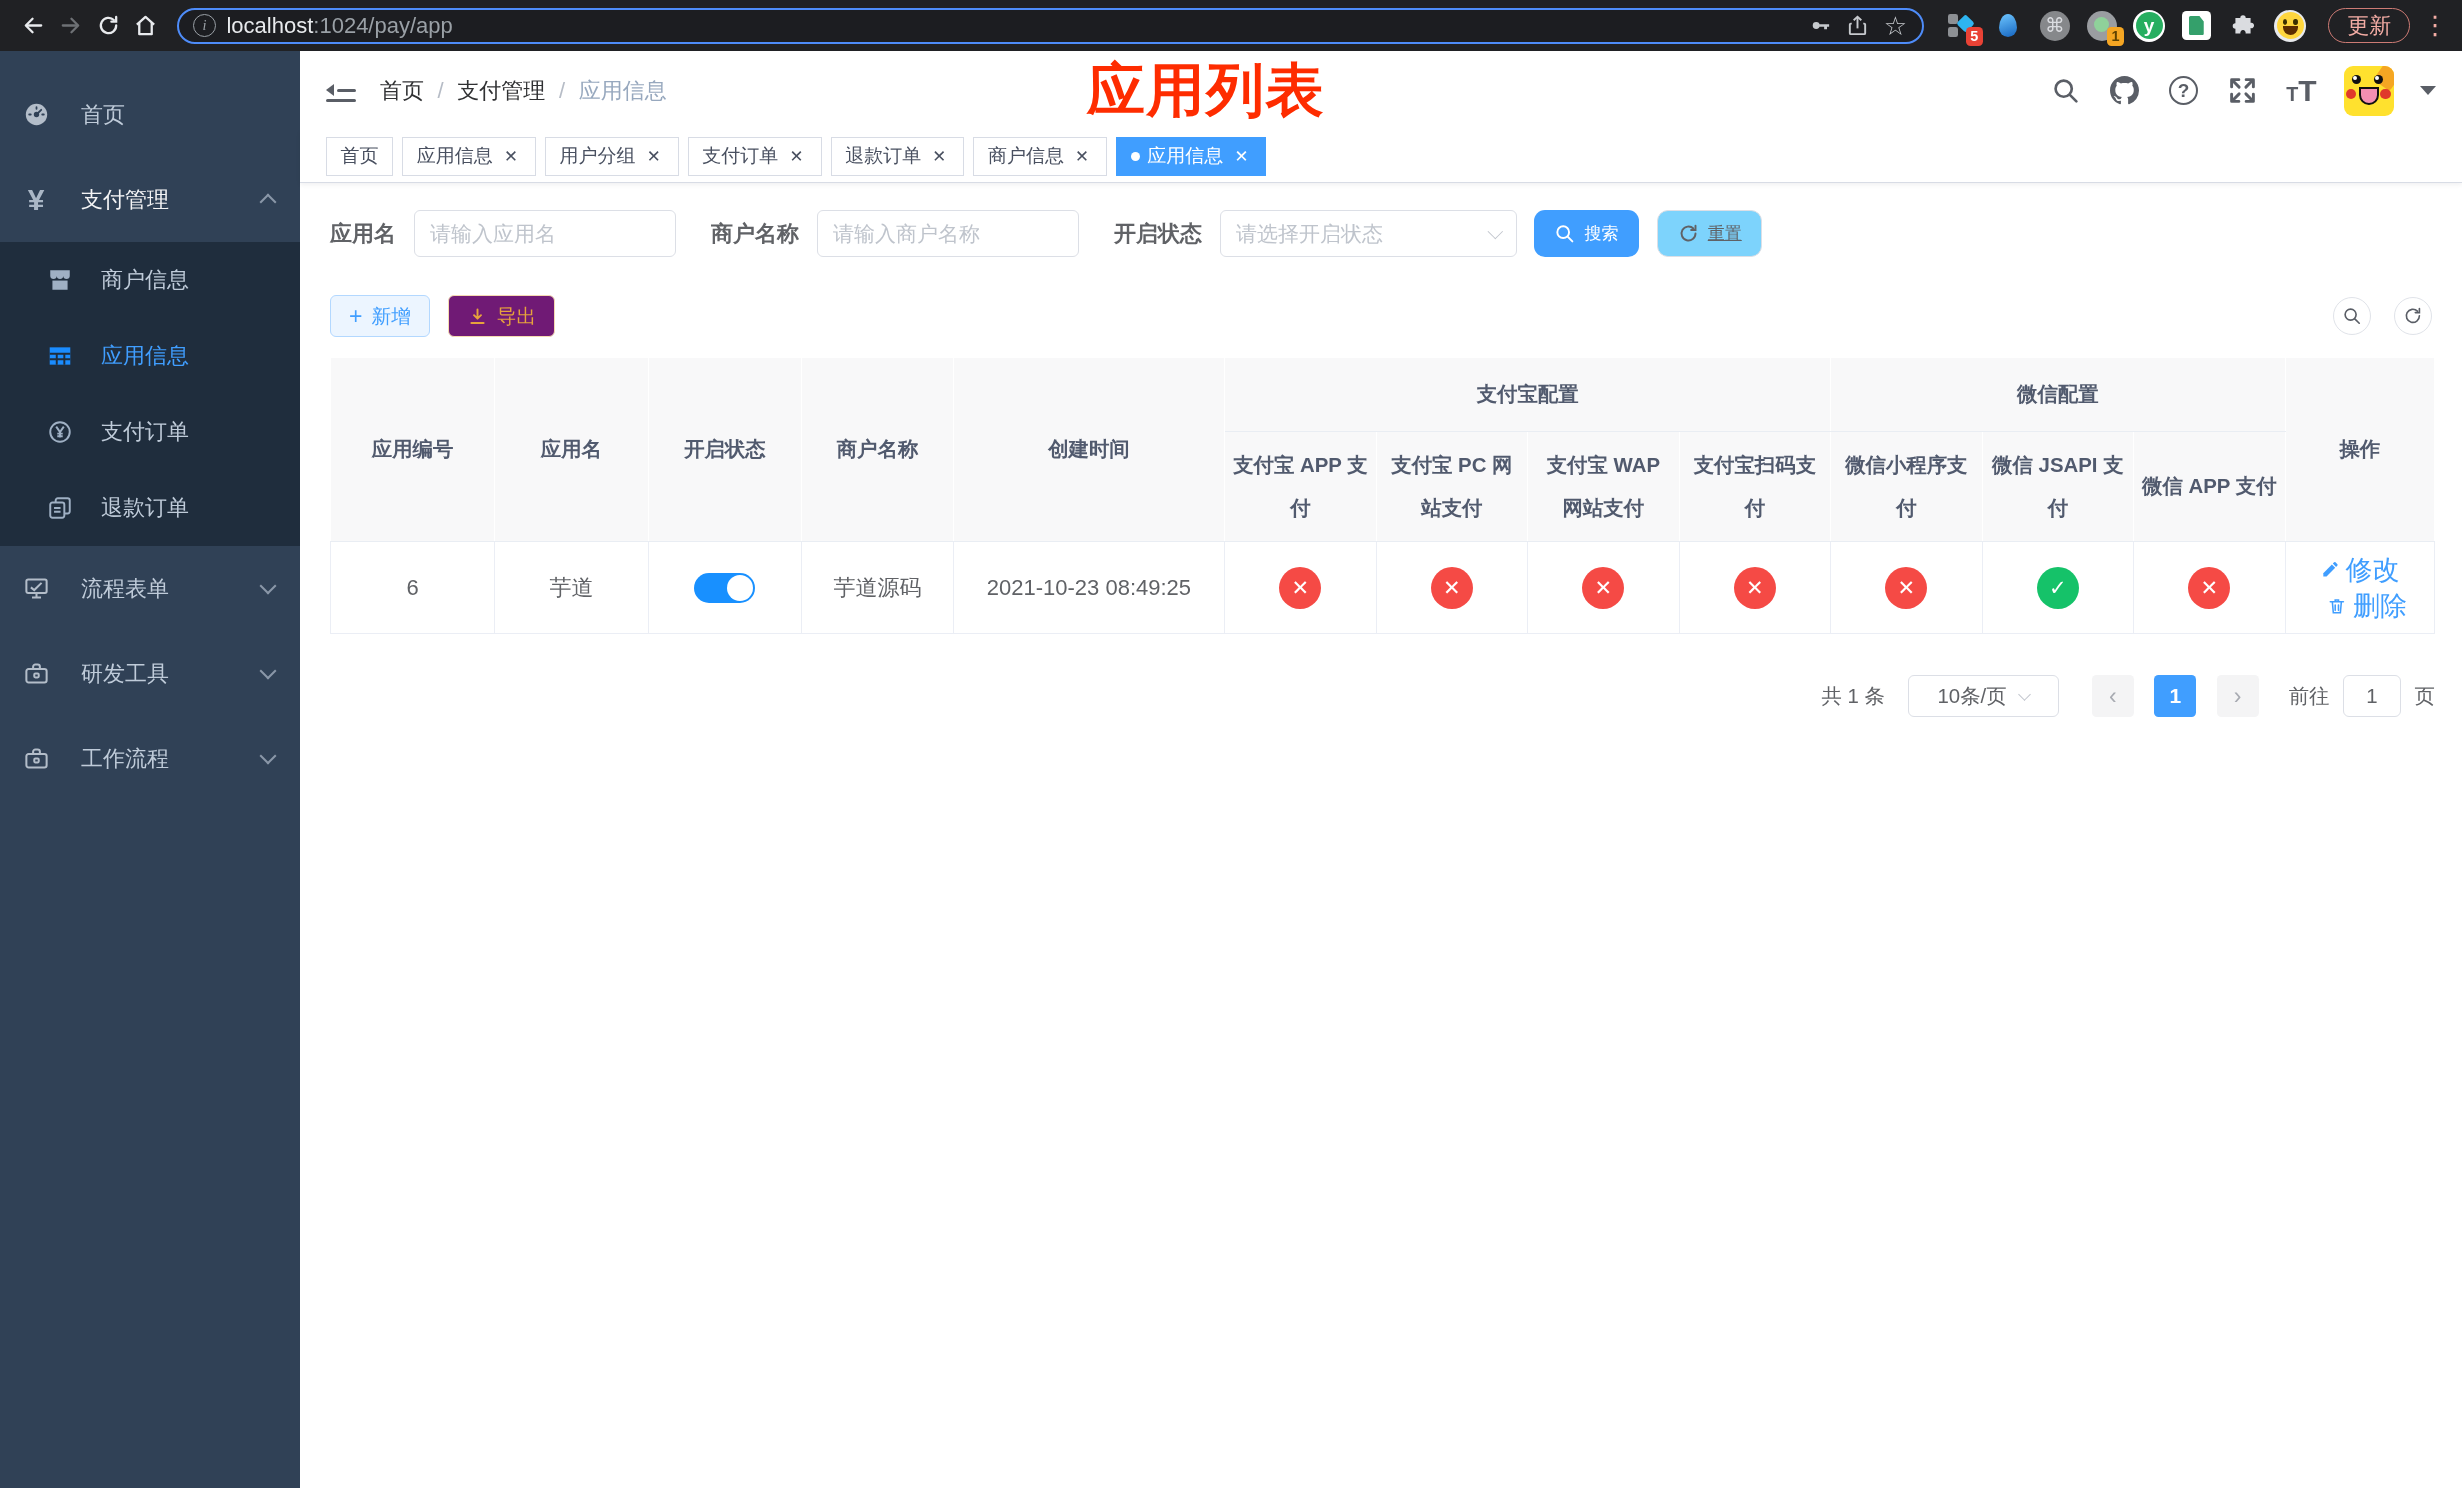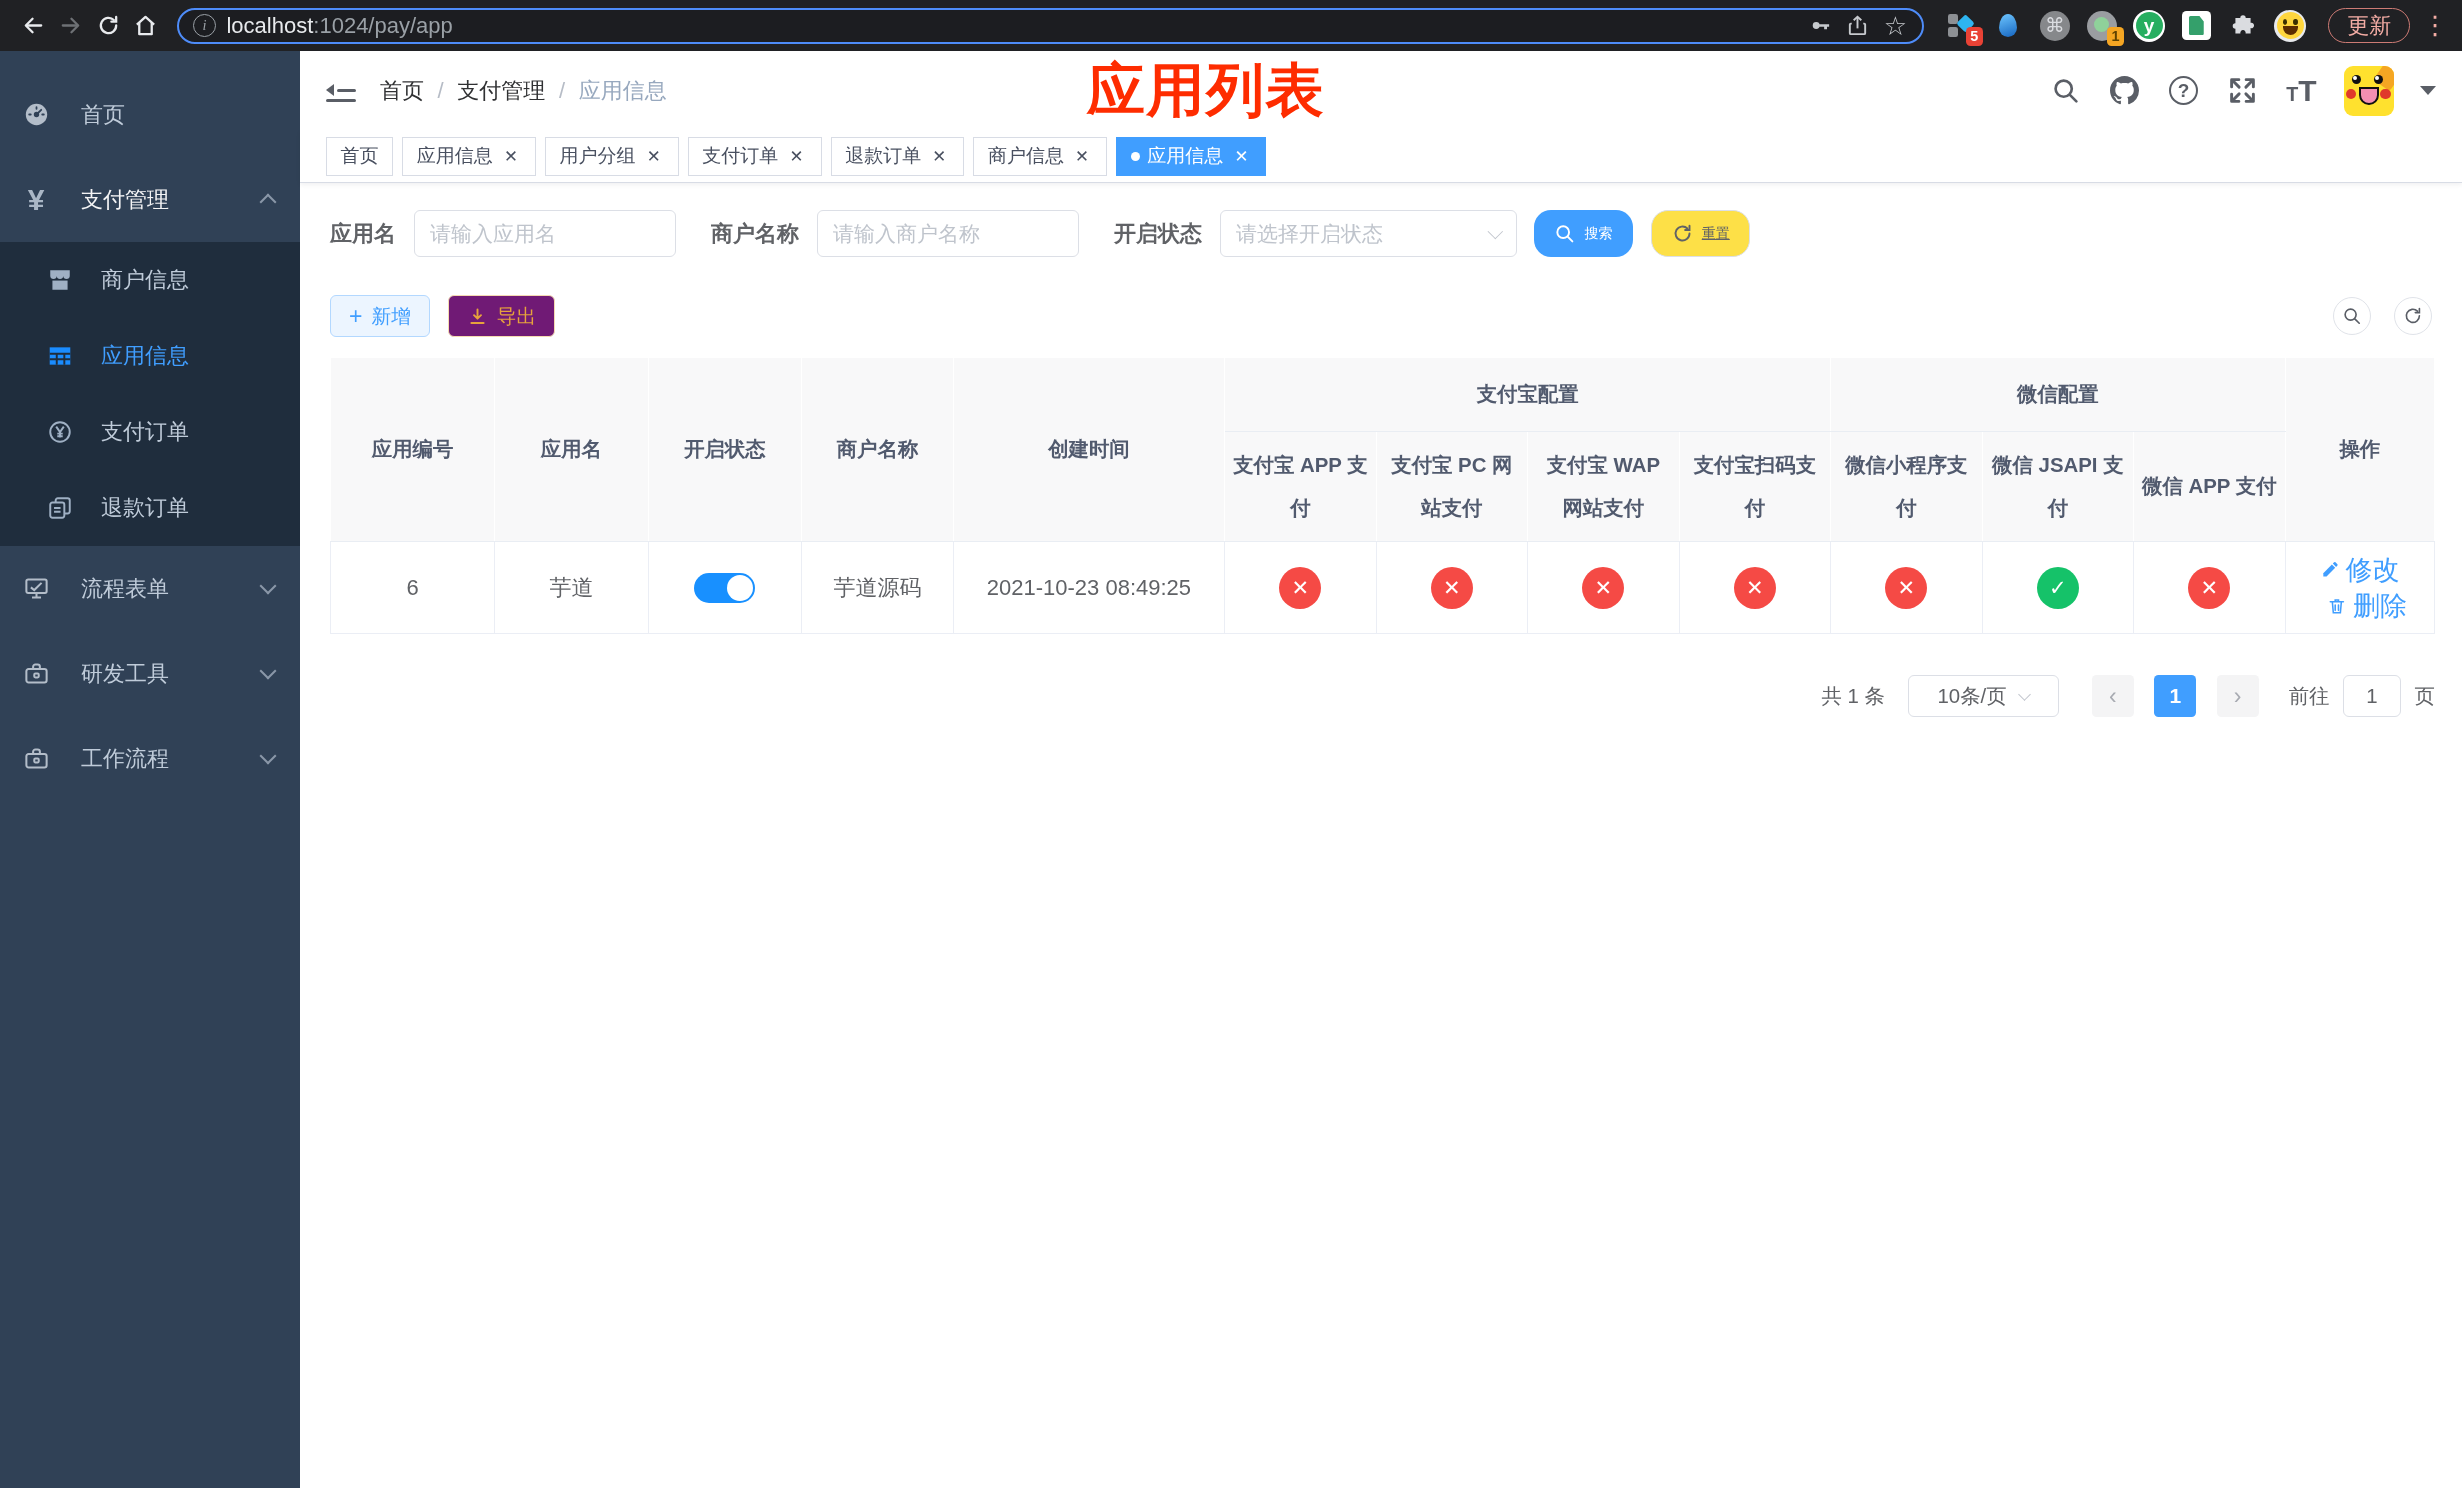--- a/index.html
+++ b/index.html
@@ -102,24 +102,24 @@
   .tag.active .x { color:#fff;}
 
   
   .content { flex:1; padding:27px 27px 0 30px; position:relative; }
   .search-row { display:flex; align-items:center; }
   .f-label { font-size:22px; font-weight:bold; color:#606266; margin-right:18px; white-space:nowrap;}
   .t-input { width:262px; height:47px; border:0.8px solid #dcdfe6; border-radius:6px; font-size:21px; color:#606266; padding:0 15px; outline:none; margin-right:35px;}
   .t-input::placeholder { color:#bfc4cc; }
   .sel { width:297px; height:47px; border:0.8px solid #dcdfe6; border-radius:6px; display:flex; align-items:center; padding:0 15px; color:#bfc4cc; font-size:21px; margin-right:16.7px; cursor:pointer; position:relative;}
   .sel .sel-chev { position:absolute; right:15px; width:10.6px; height:10.6px; border-right:1.9px solid #c0c4cc; border-bottom:1.9px solid #c0c4cc; transform:rotate(45deg); margin-top:-3.8px;}
-  .btn { height:47px; border-radius:17px; font-size:14px; display:inline-flex; align-items:center; justify-content:center; gap:9px; padding:0 19.7px; cursor:pointer; border:0.8px solid transparent; white-space:nowrap;}
+  .btn { height:47px; border-radius:11px; font-size:17px; display:inline-flex; align-items:center; justify-content:center; gap:9px; padding:0 19.7px; cursor:pointer; border:0.8px solid transparent; white-space:nowrap;}
   .btn svg { width:21px; height:21px; }
   .btn-primary { background:#409eff; color:#fff; }
-  .btn-plain { background:#fde047; border-color:#dcdfe6; color:#606266; margin-left:18px;text-decoration:underline;}
+  .btn-plain { background:#7dd3fc; border-color:#dcdfe6; color:#606266; margin-left:18px;text-decoration:underline;}
   .toolbar { margin-top:38px; display:flex; align-items:center; }
   .btn-sm { height:42px; font-size:19.7px; padding:0 18px; border-radius:6px; }
   .btn-add { background:#ecf5ff; border:0.8px solid #b3d8ff; color:#409eff; }
   .btn-export { background:#701a75; border:0.8px solid #f5dab1; color:#e6a23c; margin-left:18px;}
   .plus-g { font-size:23px; line-height:1; }
   .toolbar-right { margin-left:auto; display:flex; gap:23px; margin-right:3px;}
   .circle-btn { width:38px; height:38px; border-radius:50%; border:0.8px solid #e0e3e9; background:#fff; color:#5a5e66; display:flex; align-items:center; justify-content:center; cursor:pointer;}
   .circle-btn svg { width:19.7px; height:19.7px;}
 
   

